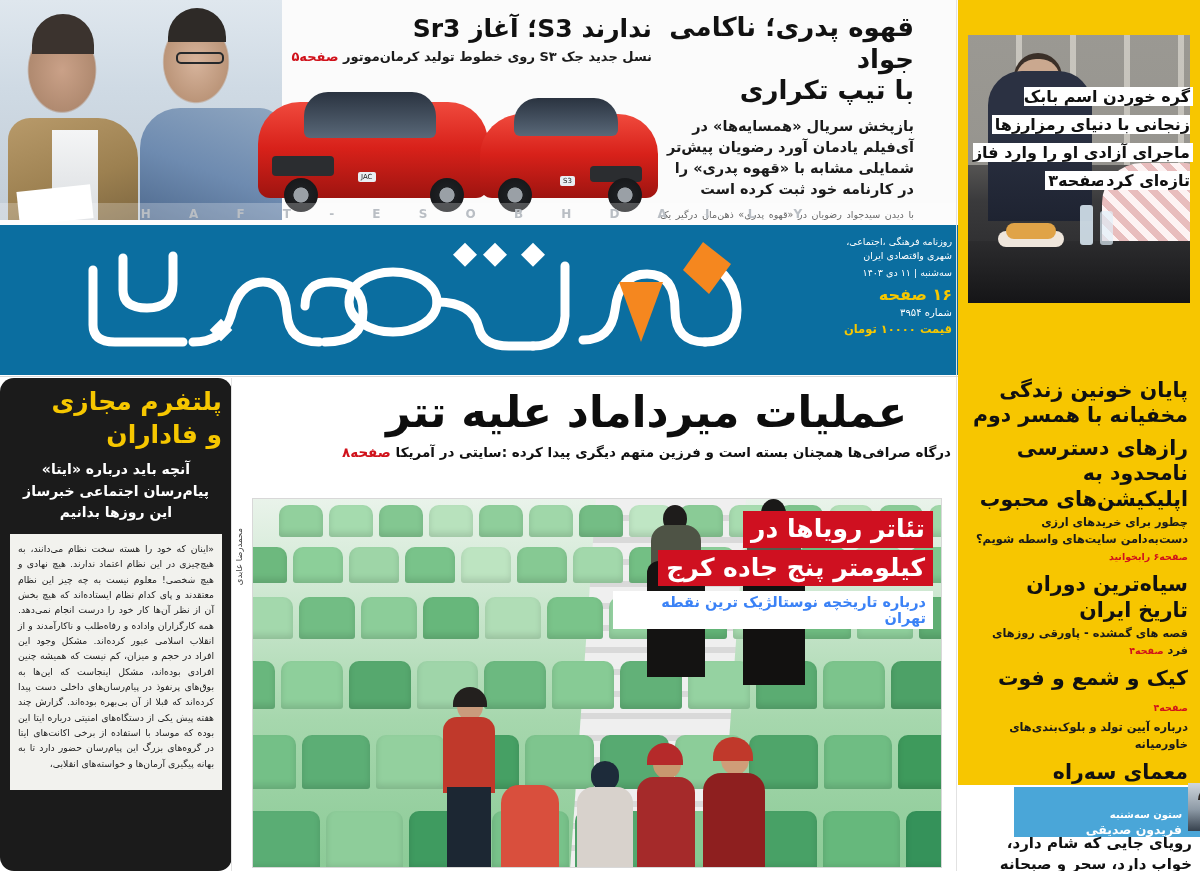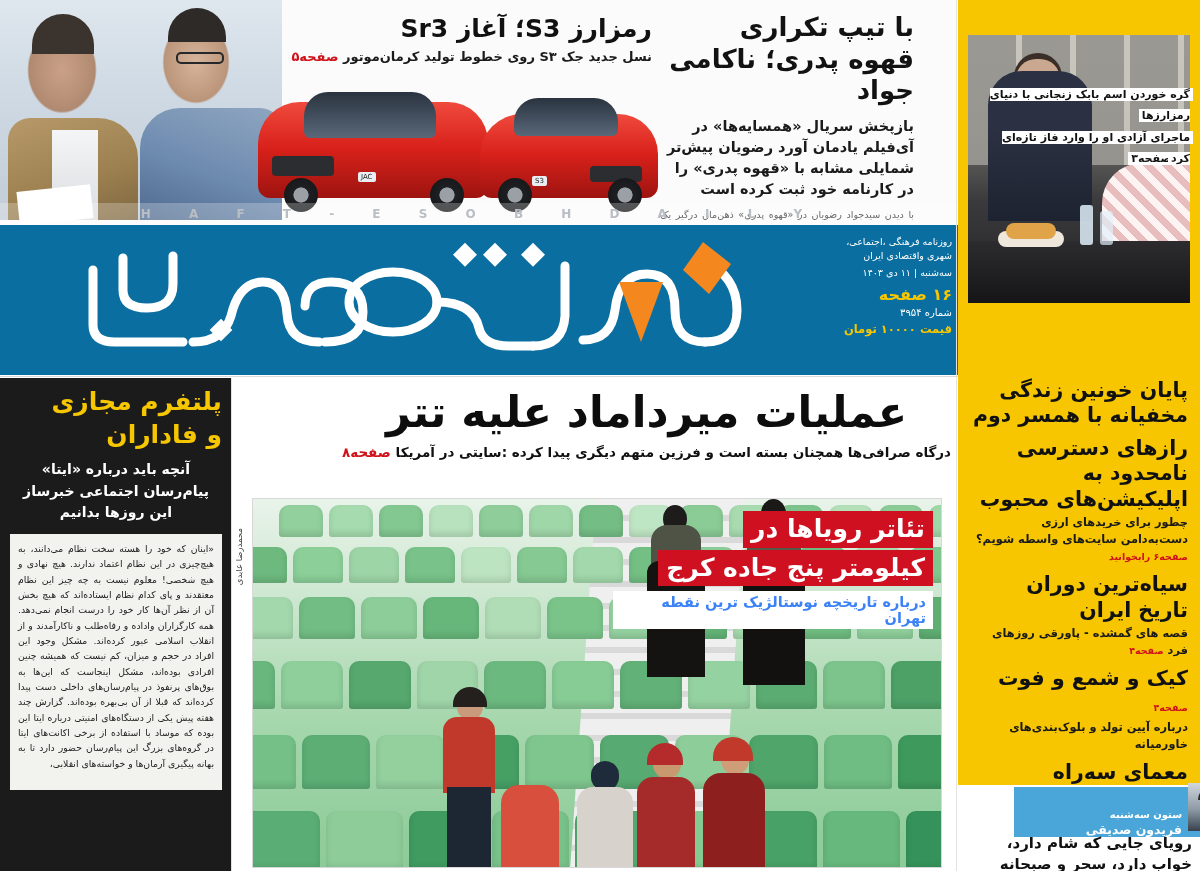--- a/index.html
+++ b/index.html
@@ -79,21 +79,21 @@
   .carA .glass { left:46px; top:20px; width:132px; height:46px; }
   .carA .w1 { left:26px; } .carA .w2 { left:172px; }
   .carA .grille { left:14px; bottom:36px; width:62px; height:20px; }
   .carA .badge { left:100px; bottom:30px; }
 
   .carB { left:230px; width:178px; height:130px; }
   .carB .bod { width:178px; height:84px; }
   .carB .glass { left:34px; top:16px; width:104px; height:38px; }
   .carB .w1 { left:18px; } .carB .w2 { left:128px; }
   .carB .grille { left:110px; bottom:30px; width:52px; height:16px; }
-  .carB .badge { left:52px; bottom:26px; }
+  .carB .badge { left:80px; bottom:26px; }
 
   
   .watermark {
     position:absolute; left:0; top:203px; width:960px; height:22px;
     display:flex; align-items:center; justify-content:center;
     font-size:12px; letter-spacing:17px; color:#b9bec4; font-weight:bold;
     direction:ltr; background:rgba(255,255,255,0.25);
   }
 
   
@@ -137,40 +137,40 @@
     text-align:right; direction:rtl;
   }
   .tr-box .hl .h {
     display:inline-block; background:#f7c600; color:#111;
     font-size:21px; font-weight:bold; padding:2px 5px; line-height:1.25;
   }
   .tr-box .deck {
     position:absolute; left:10px; right:10px; top:83px; text-align:right; direction:rtl;
   }
   .tr-box .deck span {
-    display:inline; background:#ffffff; color:#111; font-size:11px;
+    display:inline; background:#ffffff; color:#111; font-size:16px;
     font-weight:bold; line-height:1.75; box-shadow:3px 0 0 #fff, -3px 0 0 #fff;
   }
 
   
   .masthead { position:absolute; left:0; top:225px; width:958px; height:150px; background:#0b6ea0; }
   .mast-info {
     position:absolute; right:6px; top:10px; width:120px; text-align:right; direction:rtl; color:#fff;
   }
   .mast-info .l1 { font-size:9.5px; line-height:1.5; }
   .mast-info .l2 { font-size:9.5px; line-height:1.5; }
   .mast-info .date { font-size:9.5px; line-height:1.6; margin-top:1px; }
   .mast-info .pages { font-size:16px; font-weight:bold; color:#f6c700; margin-top:5px; }
   .mast-info .num { font-size:10px; margin-top:3px; }
   .mast-info .price { font-size:11.5px; font-weight:bold; color:#f6c700; margin-top:4px; }
   .logo-wrap { position:absolute; left:0; right:132px; top:0; bottom:0; }
   .logo-svg { position:absolute; left:50%; top:50%; transform:translate(-50%,-50%); }
 
   
-  .left-col { position:absolute; left:0; top:378px; width:232px; height:493px; background:#1b1b1b; padding:8px 10px 0 10px; }
+  .left-col { position:absolute; left:0; top:378px; width:232px; height:493px; background:#1b1b1b; padding:8px 10px 0 10px;border-radius:14px; }
   .left-col .h {
     text-align:right; direction:rtl; color:#f6c700; font-size:25px;
     font-weight:bold; line-height:1.3;
   }
   .left-col .deck {
     margin-top:8px; text-align:center; direction:rtl; color:#ffffff;
     font-size:14px; font-weight:bold; line-height:1.55;
   }
   .left-col .body-box {
     margin-top:10px; background:#f2f2ee; height:256px; overflow:hidden;
@@ -270,31 +270,31 @@
       <div class="hair-l"></div>
       <div class="hair-r"></div>
       <div class="body-l"></div>
       <div class="body-r"></div>
       <div class="shirt"></div>
       <div class="glasses"></div>
       <div class="paper"></div>
     </div>
 
     <div class="top-art1">
+      <div class="h">قهوه پدری؛ ناکامی جواد</div>
       <div class="h">با تیپ تکراری</div>
-      <div class="h">قهوه پدری؛ ناکامی جواد</div>
       <div class="sub">بازپخش سریال «همسایه‌ها» در آی‌فیلم یادمان آورد رضویان پیش‌تر شمایلی مشابه با «قهوه پدری» را در کارنامه خود ثبت کرده است</div>
       <div class="body">
         <span>با دیدن سیدجواد رضویان در «قهوه پدری» ذهن‌مان درگیر یک سوال بود که او کجا با همین لهجه و شیوه حرف زده، یک رسانه به سریال «صفر ۲۱» اشاره کرد اما همچنان اطمینان داشتیم ...</span>
         <span class="pg-red">صفحه ۹</span>
       </div>
     </div>
 
     <div class="top-art2">
-      <div class="h">رمزارز S3؛ آغاز Sr3</div>
+      <div class="h">ندارند S3؛ آغاز Sr3</div>
       <div class="sub">
         <span>نسل جدید جک S۳ روی خطوط تولید کرمان‌موتور</span>
         <span class="pg-red">صفحه۵</span>
       </div>
     </div>
 
     <div class="cars">
       <div class="car carA">
         <div class="bod"></div>
         <div class="glass"></div>

